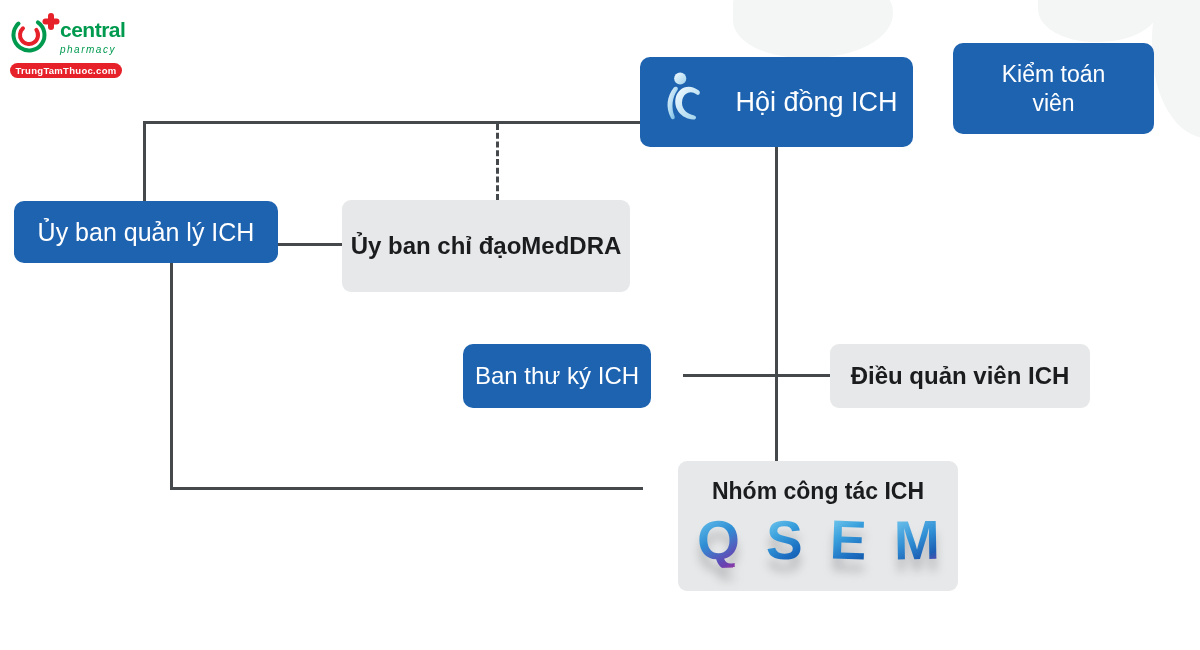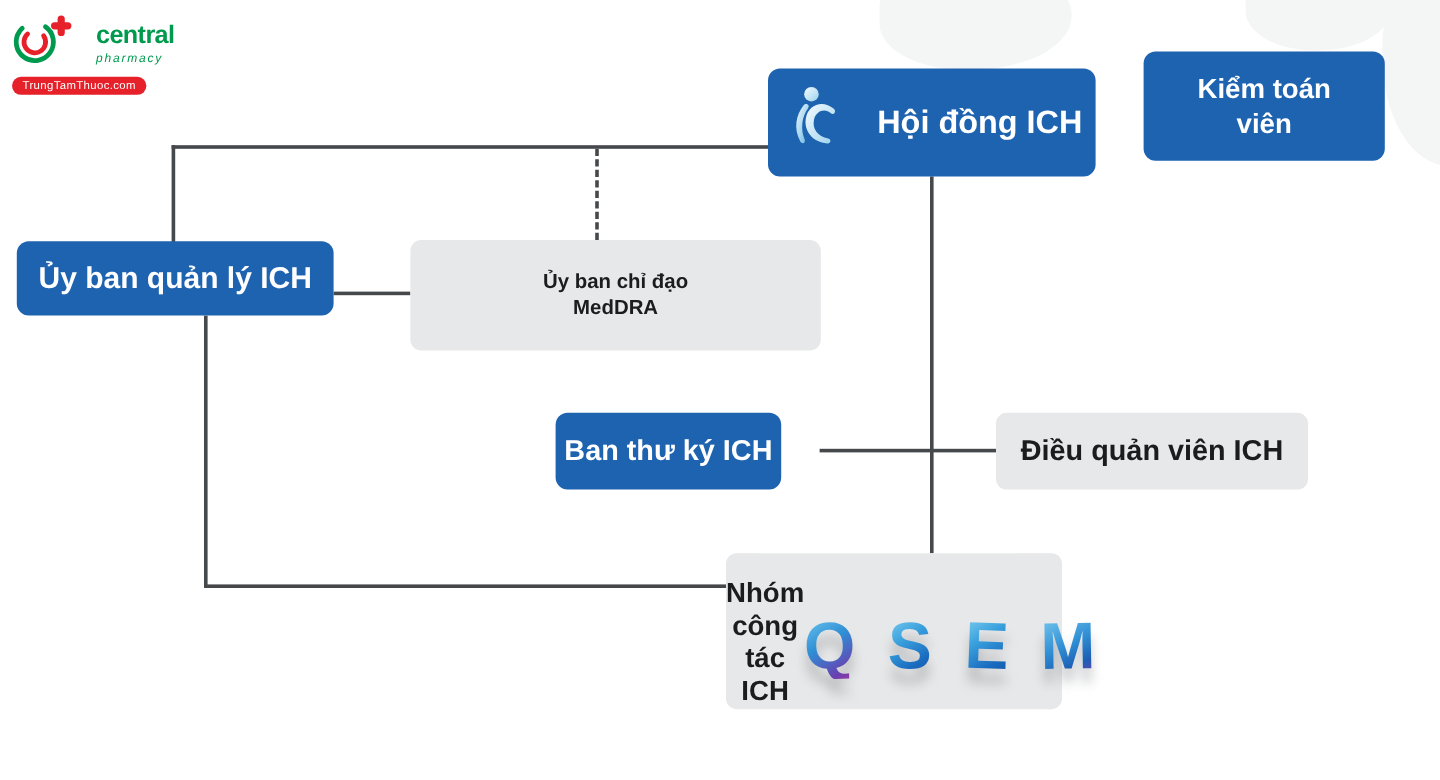--- a/index.html
+++ b/index.html
@@ -15,43 +15,43 @@
   }
 
   
   .bg-blob { position:absolute; background:#f4f5f5; }
   .blob-1 { left:733px; top:-28px; width:160px; height:86px; border-radius:38% 46% 52% 44%; }
   .blob-2 { left:1038px; top:-30px; width:122px; height:72px; border-radius:44% 40% 50% 46%; }
   .blob-3 { left:1152px; top:-44px; width:110px; height:182px; border-radius:46% 40% 42% 50%; }
 
   
   .brand { position:absolute; left:10px; top:10px; width:118px; }
-  .brand-row { display:flex; align-items:flex-start; gap:20px; }
+  .brand-row { display:flex; align-items:flex-start; gap:0; }
   .brand-names { display:flex; flex-direction:column; padding-top:9px; }
   .brand-name { color:#009a4e; font-weight:bold; font-size:21px; line-height:1; letter-spacing:-0.5px; }
   .brand-sub { color:#009a4e; font-size:10px; line-height:1.2; letter-spacing:1.5px; margin-top:4px;font-style:italic; }
   .brand-pill { margin-top:3px; background:#e62129; border-radius:8px; height:15px;
                 display:flex; align-items:center; justify-content:center; width:112px; }
-  .brand-pill span { color:#ffffff; font-weight:normal; font-size:9.5px; letter-spacing:0.3px; }
+  .brand-pill span { color:#ffffff; font-weight:bold; font-size:9.5px; letter-spacing:0.3px; }
 
   
   .node { position:absolute; display:flex; align-items:center; justify-content:center;
           text-align:center; }
-  .node-blue { background:#1e63b0; border-radius:10px; color:#ffffff; font-weight:bold; }
+  .node-blue { background:#1e63b0; border-radius:10px; color:#ffffff; font-weight:normal; }
   .node-gray { background:#e7e8e9; border-radius:9px; color:#1a1c1e; font-weight:bold; }
 
   .n-assembly { left:640px; top:57px; width:273px; height:90px; gap:24px; font-size:27px; }
   .n-auditor  { left:953px; top:43px; width:201px; height:91px; font-size:23px; line-height:1.25; }
   .n-auditor .wrap { width:130px; }
   .n-mgmt     { left:14px; top:201px; width:264px; height:62px; font-size:25px; }
-  .n-meddra   { left:342px; top:200px; width:342px; height:92px; font-size:17px; line-height:1.3;
-                flex-direction:column; }
+  .n-meddra   { left:342px; top:200px; width:288px; height:92px; font-size:24px; line-height:1.3;
+                }
   .n-secr     { left:463px; top:344px; width:188px; height:64px; font-size:24px; }
   .n-coord    { left:830px; top:344px; width:260px; height:64px; font-size:24px; }
-  .n-wg       { left:605px; top:461px; width:280px; height:130px; flex-direction:row;
+  .n-wg       { left:678px; top:461px; width:280px; height:130px; flex-direction:column;
                 justify-content:flex-start; padding-top:17px; font-size:23px; }
 
   
   .qsem { margin-top:8px; display:flex; gap:27px; align-items:flex-end;
           filter: drop-shadow(0 12px 5px rgba(100,106,112,0.35)); }
   .qsem span {
     font-size:55px; font-weight:bold; line-height:1;
     background: linear-gradient(145deg,#86d4f2 0%, #3aa1dd 38%, #1a6cc0 72%, #114f9e 100%);
     -webkit-background-clip:text; background-clip:text; color:transparent;
   }

